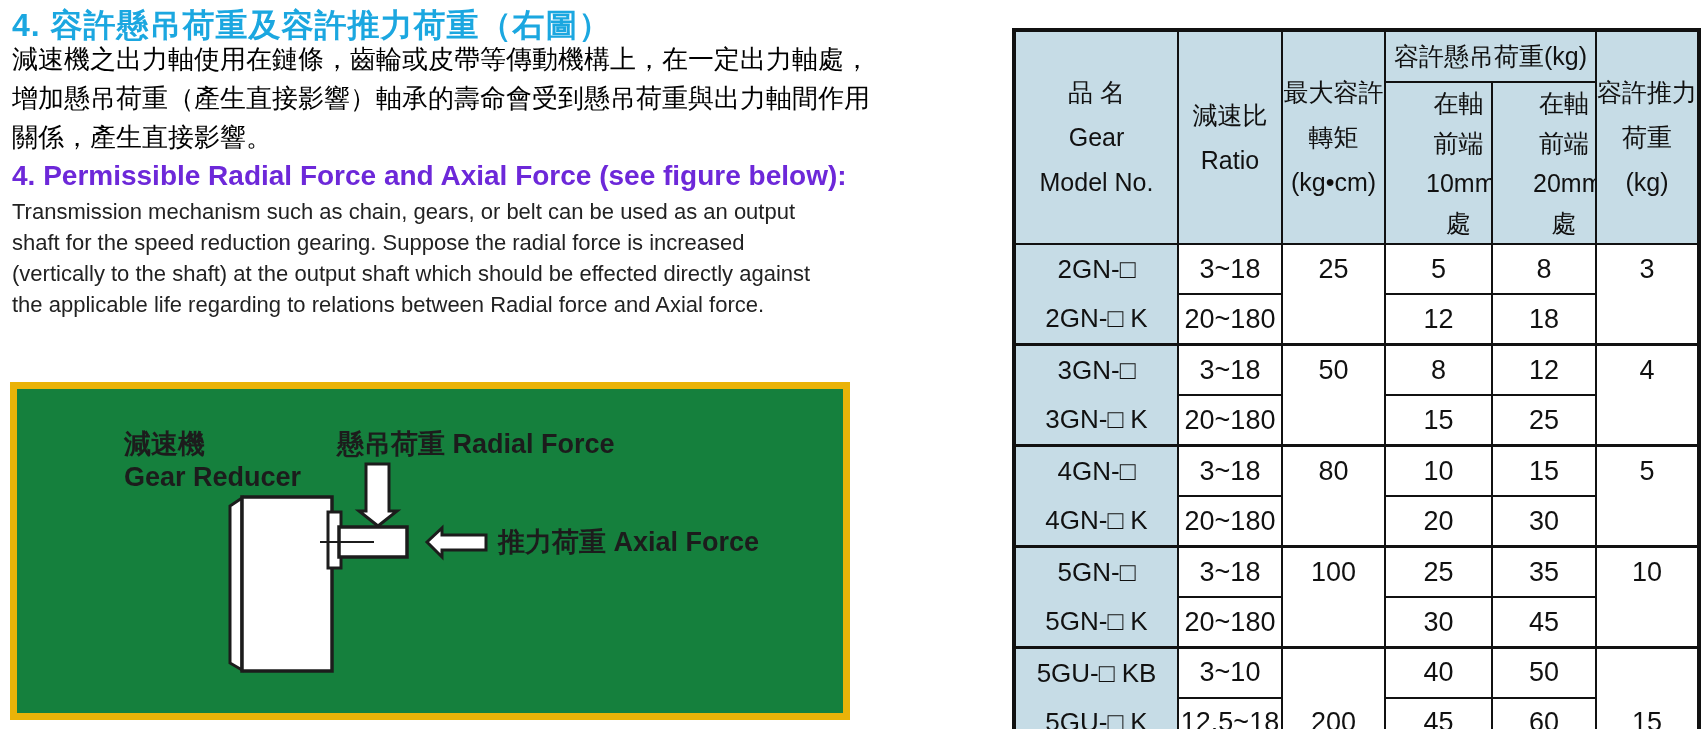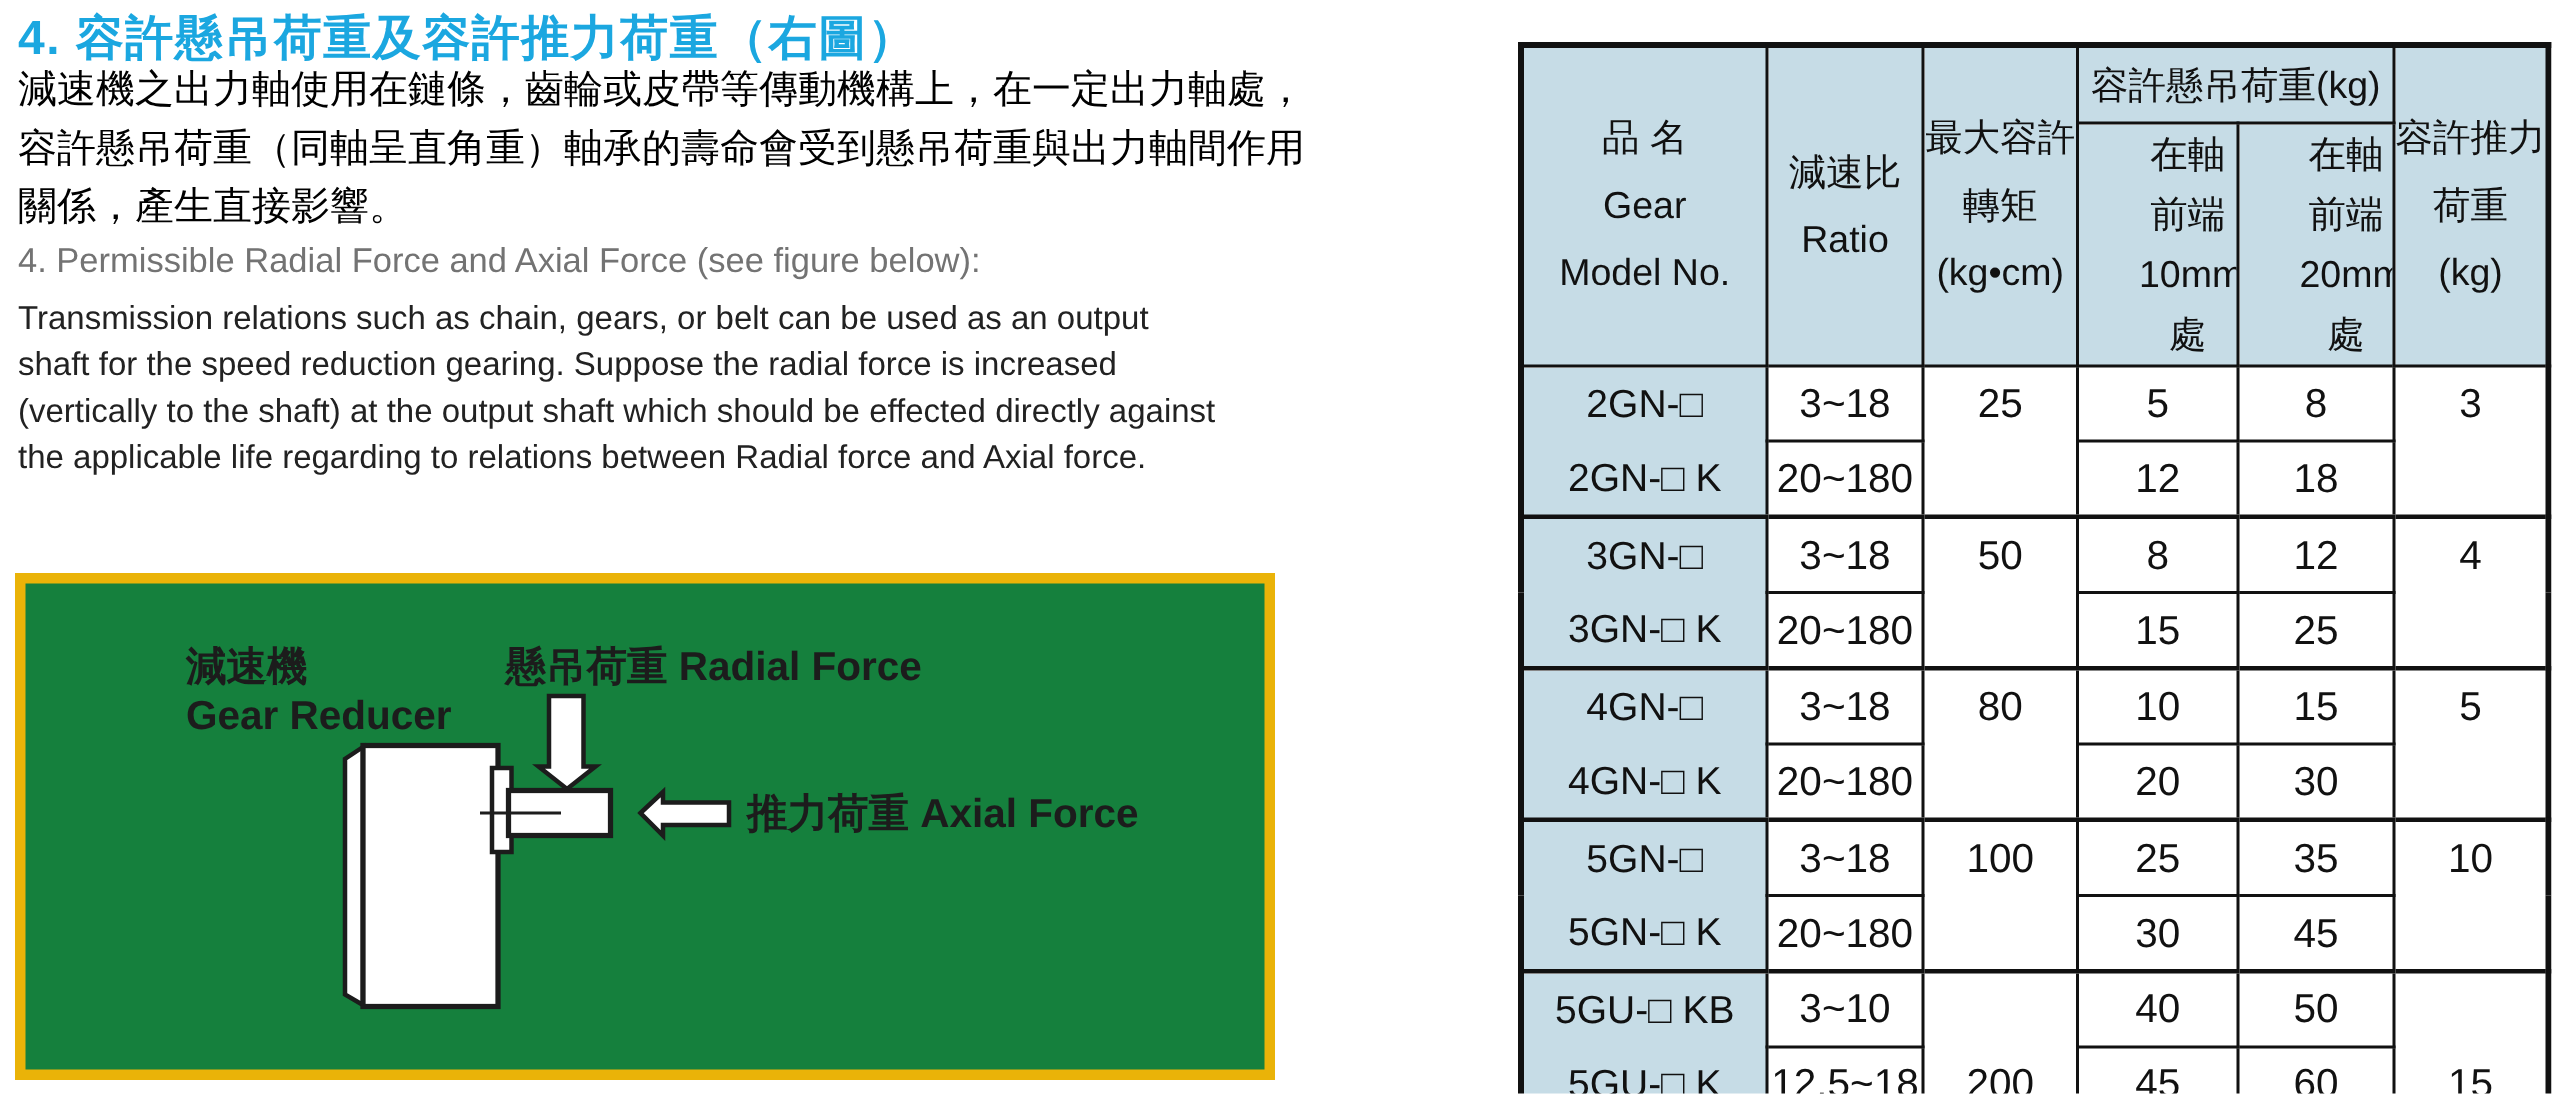--- a/index.html
+++ b/index.html
@@ -21,21 +21,21 @@
     font-size:32px;font-weight:bold;color:#1ba7e0;
     letter-spacing:1px;white-space:nowrap;
   }
   .cjk-para{
     position:absolute;left:12px;top:40px;
     font-size:26px;line-height:39px;color:#000000;
     white-space:nowrap;
   }
   .en-heading{
     position:absolute;left:12px;top:160px;
-    font-size:23px;font-weight:normal;color:#737373;
+    font-size:28px;font-weight:bold;color:#6d28d9;
     white-space:nowrap;
   }
   .en-para{
     position:absolute;left:12px;top:196px;
     font-size:22px;line-height:31px;color:#222;
     white-space:nowrap;
   }
   
   .figure-box{
     position:absolute;left:10px;top:382px;
@@ -90,28 +90,28 @@
 </style>
 </head>
 <body>
 
 <div class="page">
 
   <div class="cjk-heading">4. 容許懸吊荷重及容許推力荷重（右圖）</div>
 
   <div class="cjk-para">
     <div>減速機之出力軸使用在鏈條，齒輪或皮帶等傳動機構上，在一定出力軸處，</div>
-    <div>容許懸吊荷重（同軸呈直角重）軸承的壽命會受到懸吊荷重與出力軸間作用</div>
+    <div>增加懸吊荷重（產生直接影響）軸承的壽命會受到懸吊荷重與出力軸間作用</div>
     <div>關係，產生直接影響。</div>
   </div>
 
   <div class="en-heading">4. Permissible Radial Force and Axial Force (see figure below):</div>
 
   <div class="en-para">
-    <div>Transmission relations such as chain, gears, or belt can be used as an output</div>
+    <div>Transmission mechanism such as chain, gears, or belt can be used as an output</div>
     <div>shaft for the speed reduction gearing. Suppose the radial force is increased</div>
     <div>(vertically to the shaft) at the output shaft which should be effected directly against</div>
     <div>the applicable life regarding to relations between Radial force and Axial force.</div>
   </div>
 
   <div class="figure-box">
     <svg width="826" height="324" viewBox="0 0 826 324">
 
       <polygon points="225,109 213,117 213,274 225,281" fill="#ffffff" stroke="#1c1c1c" stroke-width="3"></polygon>
 

